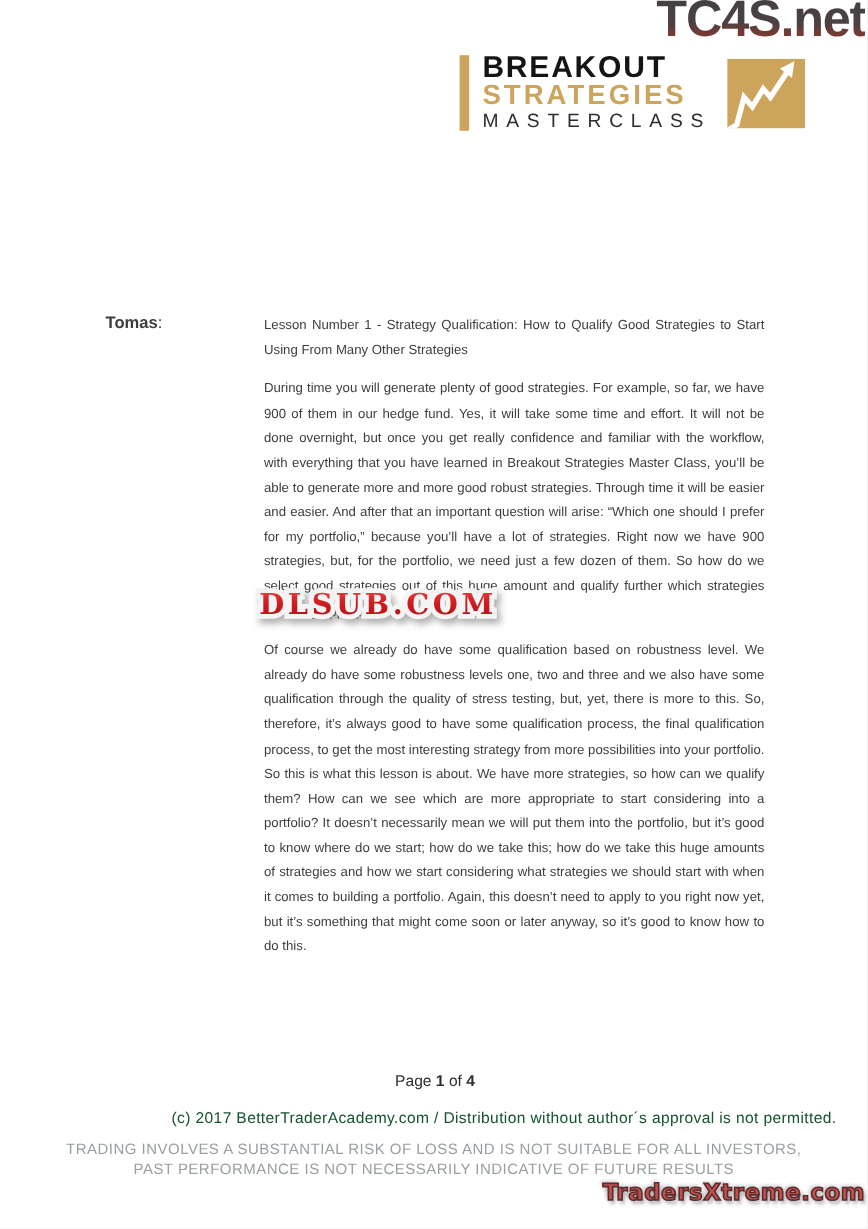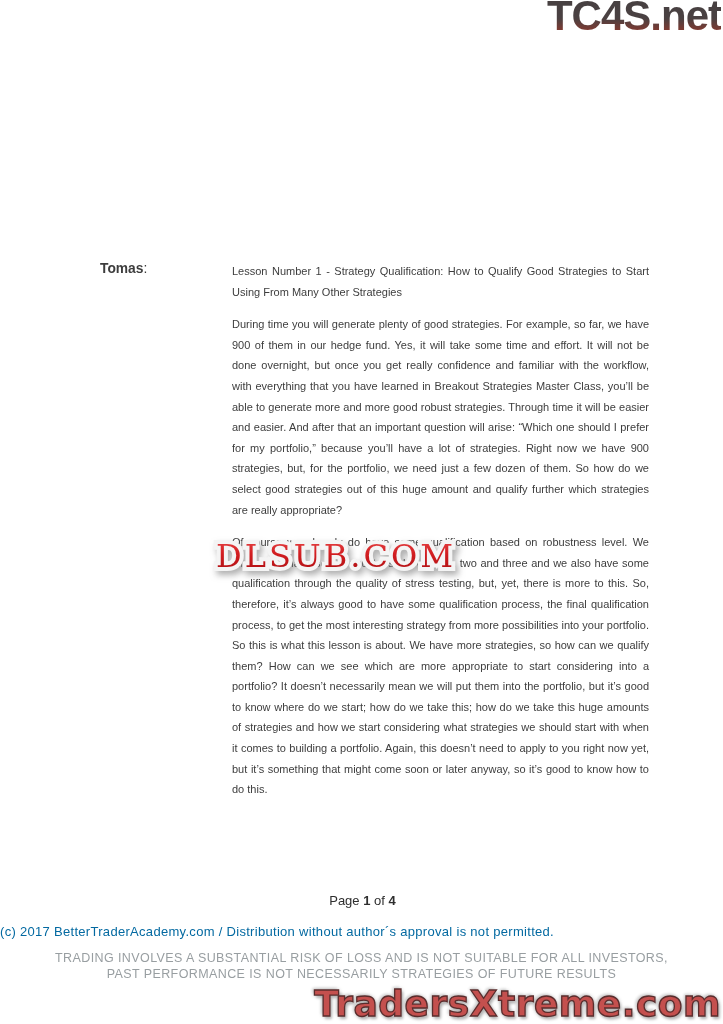--- a/index.html
+++ b/index.html
@@ -32,69 +32,83 @@
   .logo-line2 { font-size:23px; font-weight:bold; color:#cda45c; letter-spacing:2.5px; line-height:23px; }
   .logo-line3 { font-size:16px; font-weight:400; color:#2d2d2d; letter-spacing:6.5px; line-height:21px; }
   .logo-icon { margin-left:13px; margin-top:5px; }
 
   
   .titles { position:absolute; top:162px; left:88px; width:549px; text-align:center; color:#1d1d1d; }
   .title-module { font-size:17px; font-weight:bold; }
   .title-lesson { font-size:17px; font-weight:bold; margin-top:18px; }
 
   
-  .transcript { position:absolute; top:261px; left:100px; width:549px; color:#3d3d3d; }
+  .transcript { position:absolute; top:261px; left:88px; width:549px; color:#3d3d3d; }
   .speaker { position:absolute; left:0; top:0; font-size:13.8px; }
   .speaker b { font-weight:bold; }
   .paras { margin-left:132px; width:417px; }
   .paras p {
     font-size:11px; line-height:20.6px;
     text-align:justify; margin-bottom:12px; color:#3d3d3d;
   }
 
   
   .dlsub {
     position:absolute; left:216px; top:489px;
-    font-family:"DejaVu Serif", serif; font-weight:normal;
-    font-size:32px; letter-spacing:3px; white-space:nowrap;
+    font-family:"DejaVu Serif", serif; font-weight:bold;
+    font-size:24px; letter-spacing:3px; white-space:nowrap;
     filter:drop-shadow(3px 4px 3px rgba(110,110,110,0.55));
-    margin-top:48px;
   }
   .dlsub .outline {
     position:absolute; left:0; top:0;
     -webkit-text-stroke:8px #f4f4f4; color:#f4f4f4;
   }
   .dlsub .fill {
     position:relative;
     background:linear-gradient(to bottom, #e8494b 0%, #d21d20 45%, #a80f12 100%);
     -webkit-background-clip:text; background-clip:text; color:transparent;
   }
 
   
   .page-num { position:absolute; top:893px; left:88px; width:549px; text-align:center; font-size:13px; color:#2e2e2e; }
   .page-num .b { font-weight:bold; }
-  .copyright { position:absolute; top:924px; left:0; width:697px; text-align:left; font-size:13px; color:#0369a1; letter-spacing:0.3px; }
+  .copyright { position:absolute; top:924px; left:0; width:697px; text-align:right; font-size:13px; color:#14532d; letter-spacing:0.3px; }
   .disclaimer { position:absolute; top:950px; left:0; width:723px; text-align:center; font-size:12.5px; line-height:16px; color:#989ea1; letter-spacing:0.4px; }
 
   .txtreme {
     position:absolute; top:983px; right:2px;
     font-family:"DejaVu Sans", sans-serif; font-weight:bold;
-    font-size:36px; letter-spacing:0.5px;
+    font-size:19px; letter-spacing:0.5px;
     color:#c4504e;
     -webkit-text-stroke:1.3px #592d2d;
     text-shadow:0 0 4px rgba(170,170,170,0.95), 2px 3px 3px #b9b9b9, -2px -2px 3px #d9d9d9;
   }
 </style>
 </head>
 <body>
 
 <div class="page">
 
   <div class="tc4s">TC4S.net</div>
 
+  <div class="logo-block">
+    <div class="logo-bar"></div>
+    <div class="logo-text">
+      <span class="logo-line1">BREAKOUT</span>
+      <span class="logo-line2">STRATEGIES</span>
+      <span class="logo-line3">MASTERCLASS</span>
+    </div>
+    <span class="logo-icon">
+      <svg width="65" height="58" viewBox="0 0 65 58">
+        <rect x="0" y="0" width="65" height="58" fill="#cda45c"></rect>
+        <polyline points="-4,62 8,55 14,32 21,40 30,25 36,32 50,11" fill="none" stroke="#ffffff" stroke-width="4.5" stroke-linejoin="miter"></polyline>
+        <polygon points="44,8 56,2 54,16" fill="#ffffff"></polygon>
+      </svg>
+    </span>
+  </div>
 
 
   <div class="transcript">
     <div class="speaker"><b>Tomas</b><span>:</span></div>
     <div class="paras">
       <p>Lesson Number 1 - Strategy Qualification: How to Qualify Good Strategies to Start Using From Many Other Strategies</p>
       <p>During time you will generate plenty of good strategies. For example, so far, we have 900 of them in our hedge fund. Yes, it will take some time and effort. It will not be done overnight, but once you get really confidence and familiar with the workflow, with everything that you have learned in Breakout Strategies Master Class, you’ll be able to generate more and more good robust strategies. Through time it will be easier and easier. And after that an important question will arise: “Which one should I prefer for my portfolio,” because you’ll have a lot of strategies. Right now we have 900 strategies, but, for the portfolio, we need just a few dozen of them. So how do we select good strategies out of this huge amount and qualify further which strategies are really appropriate?</p>
       <p>Of course we already do have some qualification based on robustness level. We already do have some robustness levels one, two and three and we also have some qualification through the quality of stress testing, but, yet, there is more to this. So, therefore, it’s always good to have some qualification process, the final qualification process, to get the most interesting strategy from more possibilities into your portfolio. So this is what this lesson is about. We have more strategies, so how can we qualify them? How can we see which are more appropriate to start considering into a portfolio? It doesn’t necessarily mean we will put them into the portfolio, but it’s good to know where do we start; how do we take this; how do we take this huge amounts of strategies and how we start considering what strategies we should start with when it comes to building a portfolio. Again, this doesn’t need to apply to you right now yet, but it’s something that might come soon or later anyway, so it’s good to know how to do this.</p>
     </div>
   </div>
@@ -108,18 +122,18 @@
     <span>Page</span>
     <span class="b">1</span>
     <span>of</span>
     <span class="b">4</span>
   </div>
 
   <div class="copyright">(c) 2017 BetterTraderAcademy.com / Distribution without author´s approval is not permitted.</div>
 
   <div class="disclaimer">
     <div>TRADING INVOLVES A SUBSTANTIAL RISK OF LOSS AND IS NOT SUITABLE FOR ALL INVESTORS,</div>
-    <div>PAST PERFORMANCE IS NOT NECESSARILY STRATEGIES OF FUTURE RESULTS</div>
+    <div>PAST PERFORMANCE IS NOT NECESSARILY INDICATIVE OF FUTURE RESULTS</div>
   </div>
 
   <div class="txtreme">TradersXtreme.com</div>
 
 </div>
 
 </body></html>

